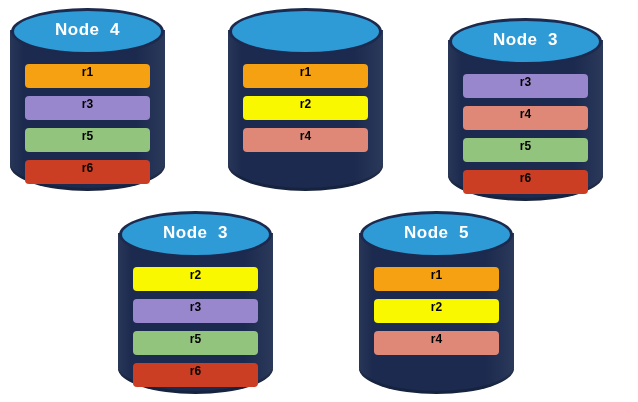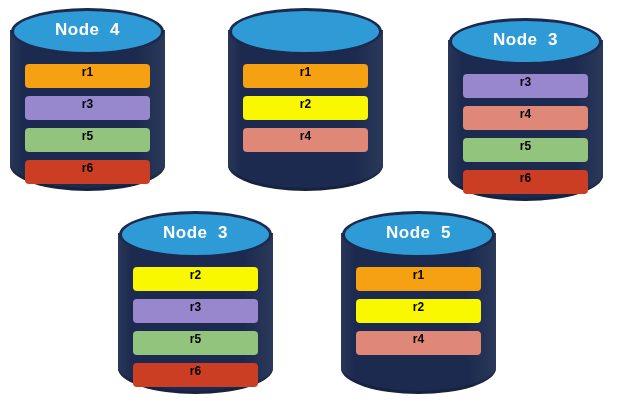--- a/index.html
+++ b/index.html
@@ -148,21 +148,21 @@
       <div class="cyl-shade"></div>
       <div class="cyl-top"></div>
       <div class="node-label">Node  3</div>
       <div class="replicas">
         <div class="replica" style="background: rgb(250, 248, 0);">r2</div>
         <div class="replica" style="background: rgb(152, 135, 204);">r3</div>
         <div class="replica" style="background: rgb(147, 196, 125);">r5</div>
         <div class="replica" style="background: rgb(204, 62, 36);">r6</div>
       </div>
     </div>
-    <div class="node" style="left: 341px; top: 211px;">
+    <div class="node" style="left: 359px; top: 211px;">
       <div class="cyl-body"></div>
       <div class="cyl-shade"></div>
       <div class="cyl-top"></div>
       <div class="node-label">Node  5</div>
       <div class="replicas">
         <div class="replica" style="background: rgb(245, 161, 18);">r1</div>
         <div class="replica" style="background: rgb(250, 248, 0);">r2</div>
         <div class="replica" style="background: rgb(224, 136, 120);">r4</div>
       </div>
     </div>

